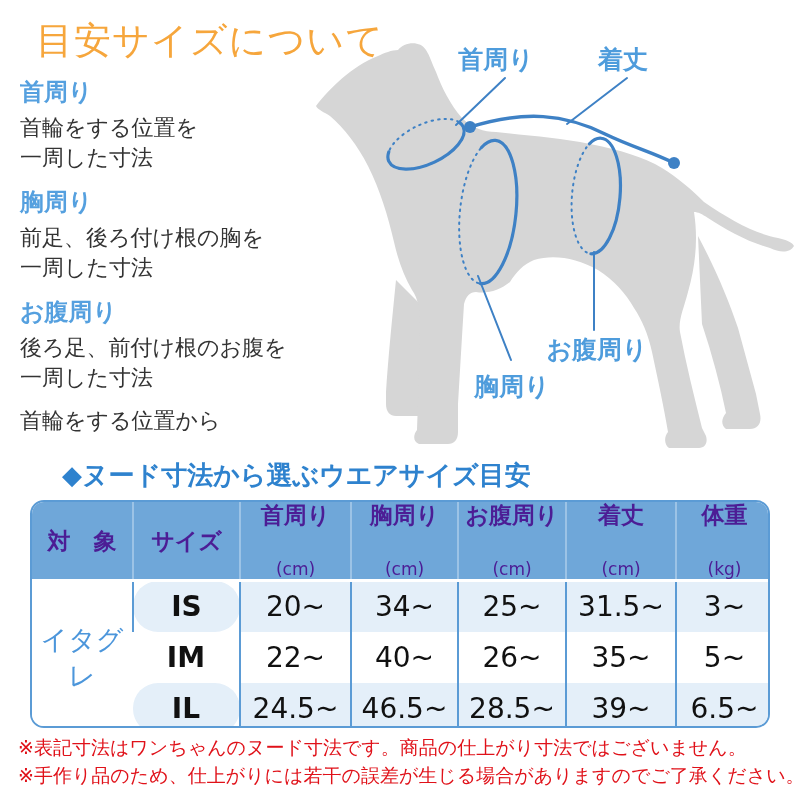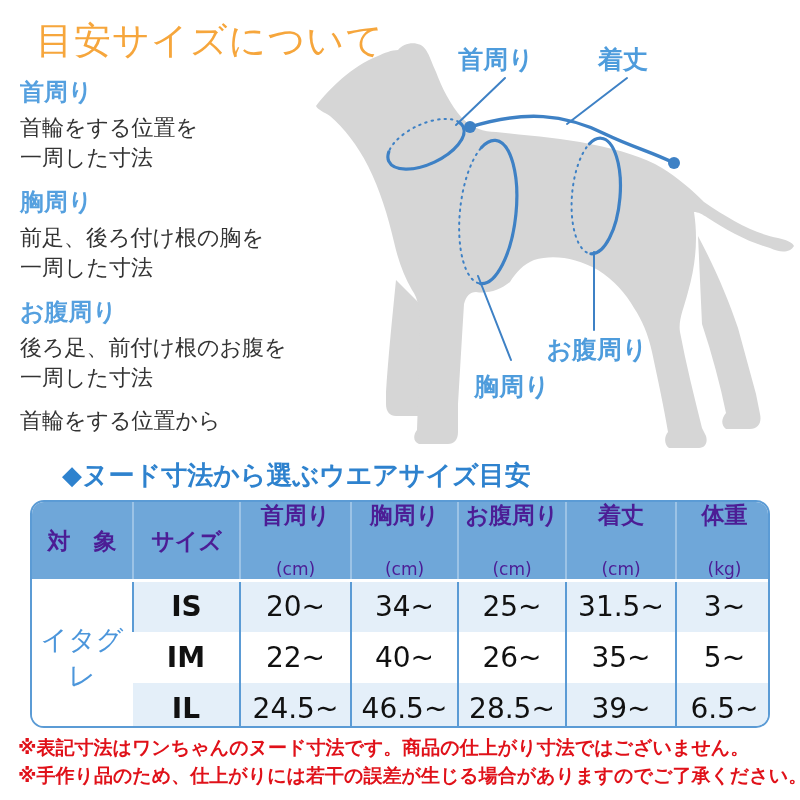--- a/index.html
+++ b/index.html
@@ -35,24 +35,24 @@
   th:first-child { border-left:none; }
   .hl { font-size:23px; line-height:26px; }
   .hu { font-size:17px; font-weight:normal; line-height:19px;margin-top:32px; }
   .hu:empty { display:none; }
   td { border-left:2px solid #5B9BD5; text-align:center; vertical-align:middle;
     font-size:28px; color:#111; height:51px; padding:0; }
   td:first-child { border-left:none; }
   tbody tr:nth-child(odd) td { background:#E4EFF9; }
   tbody tr:nth-child(even) td { background:#fff; }
   td.target { background:#fff !important; color:#4C96DB; font-size:27px; }
-  td.size { font-weight:bold; }
+  td.size { font-weight:bold;border-radius:25px; }
 
   .notes { position:absolute; left:18px; top:733px; width:770px; }
-  .note-line { font-size:19px; font-weight:bold; color:#E01119; line-height:28px;
+  .note-line { font-size:19px; font-weight:normal; color:#E01119; line-height:28px;
     white-space:nowrap; }
 </style>
 </head>
 <body>
 
 <div class="page">
 
   <div class="title">目安サイズについて</div>
 
   <div class="measures">

